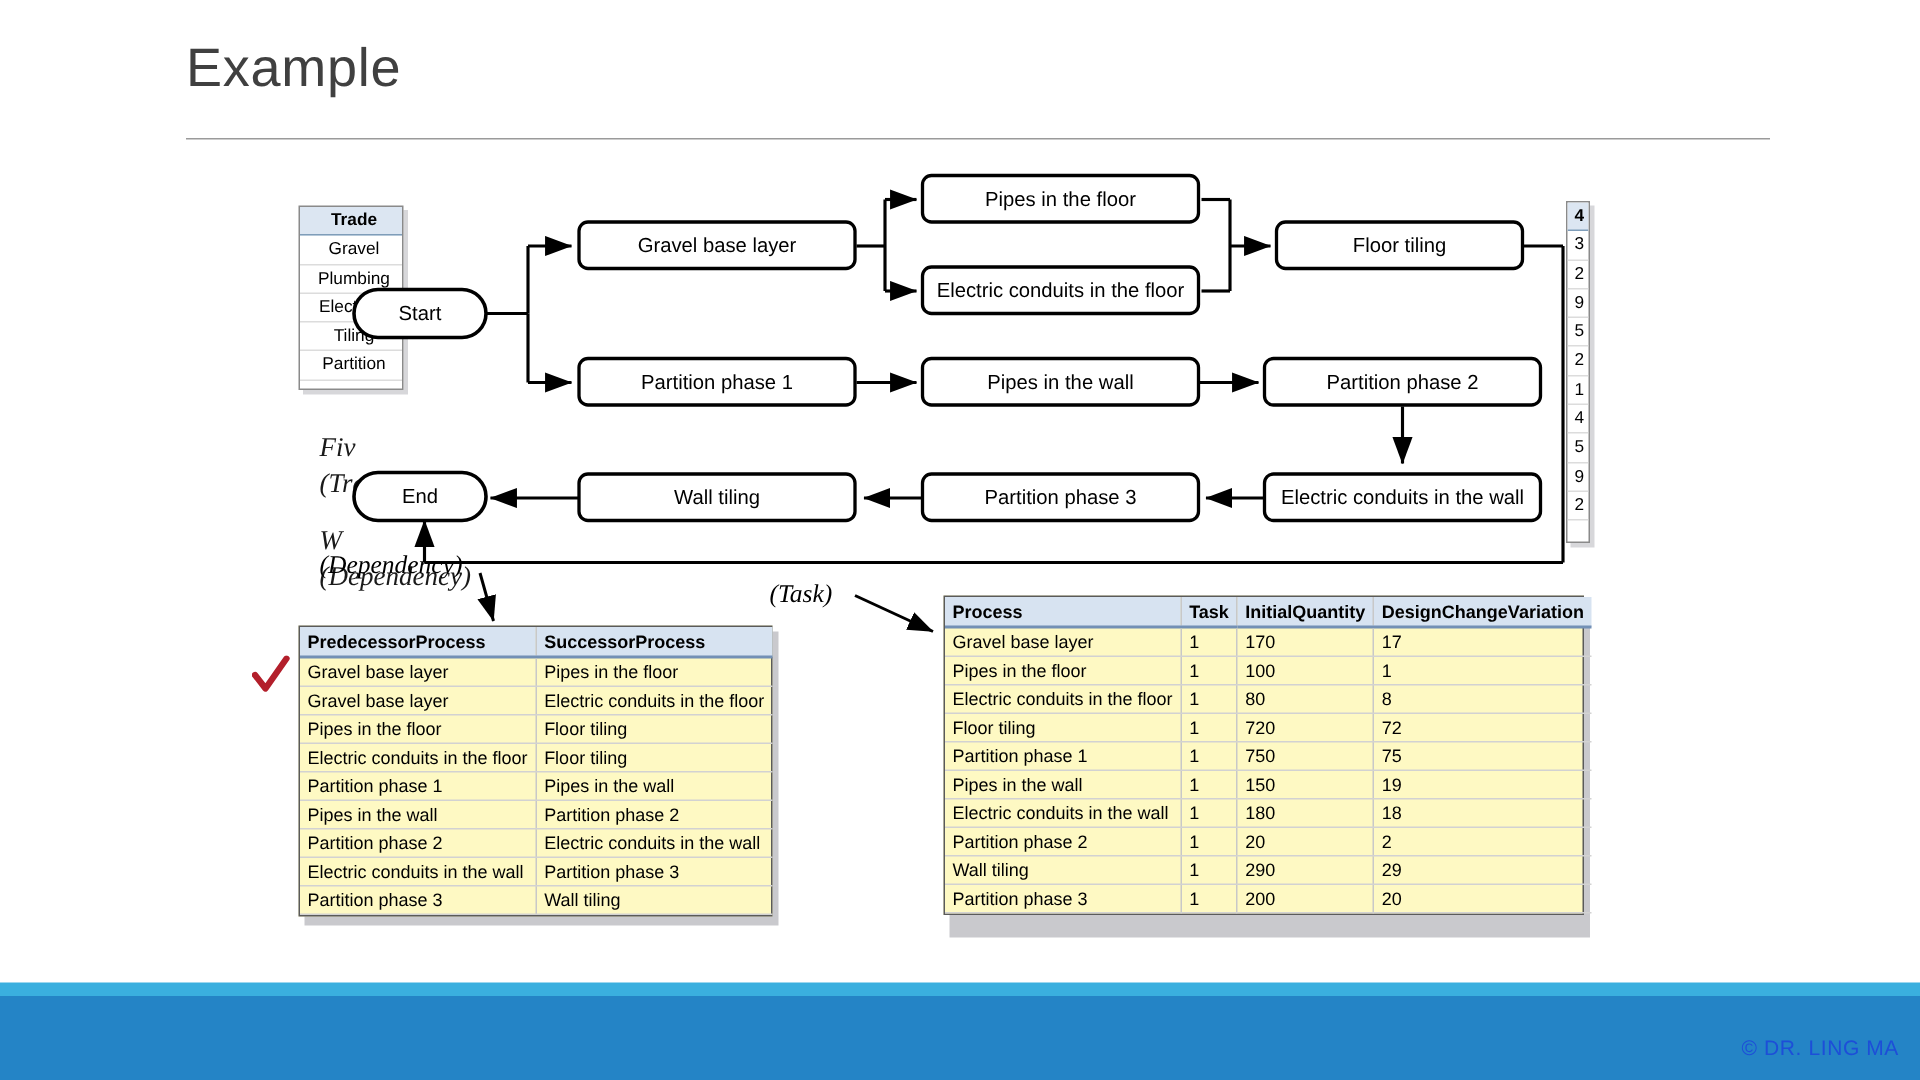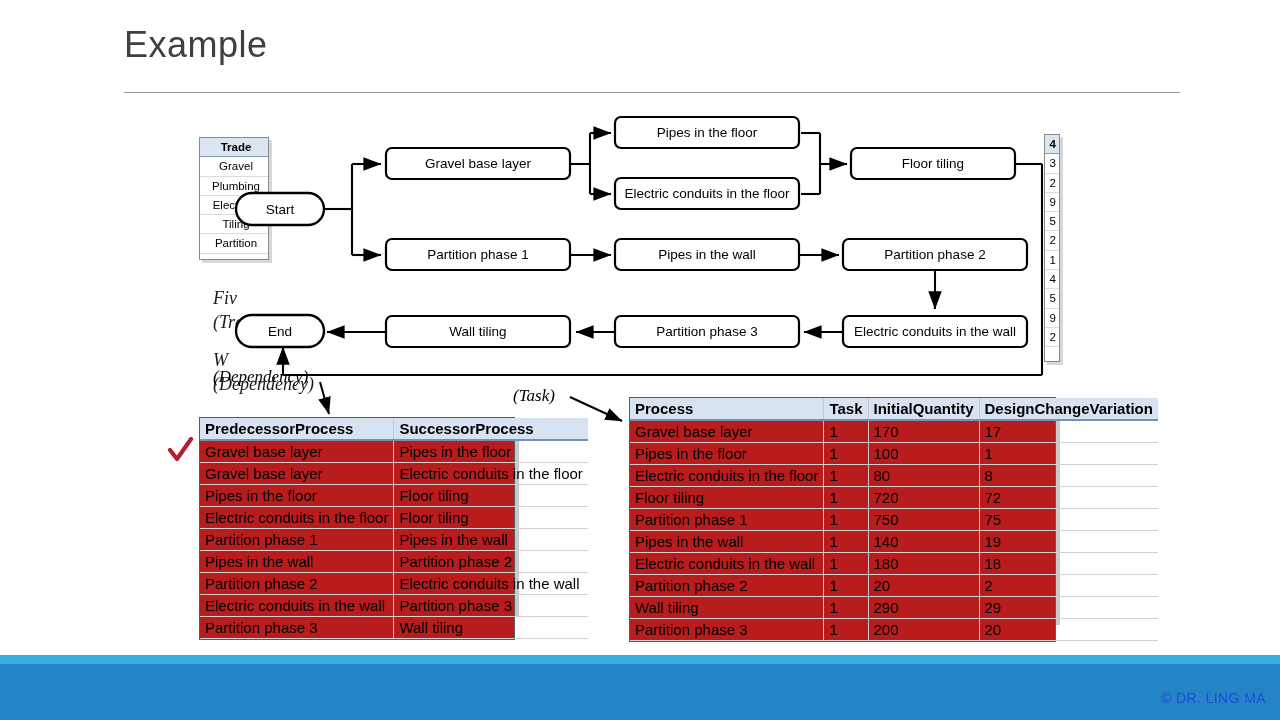--- a/index.html
+++ b/index.html
@@ -158,25 +158,25 @@
   
   #red-check {
     position: absolute;
     left: 168px; top: 437px;
     z-index: 7;
   }
 
   
   .sheet {
     position: absolute;
-    background: #b91c1c;
+    background: #fef9c3;
     border: 1px solid #5a5a5a;
     border-collapse: collapse;
     font-family: "Liberation Sans", sans-serif;
-    font-size: 15px;
+    font-size: 12px;
     color: #000;
     z-index: 5;
   }
   .sheet-shadow {
     position: absolute;
     background: rgba(120,120,130,0.40);
     z-index: 4;
   }
   .sheet table { border-collapse: collapse; width: 100%; }
   .sheet th, .sheet td {
@@ -425,21 +425,21 @@
         </tr>
         <tr>
           <td>Partition phase 1</td>
           <td class="num">1</td>
           <td class="num">750</td>
           <td class="num">75</td>
         </tr>
         <tr>
           <td>Pipes in the wall</td>
           <td class="num">1</td>
-          <td class="num">140</td>
+          <td class="num">150</td>
           <td class="num">19</td>
         </tr>
         <tr>
           <td>Electric conduits in the wall</td>
           <td class="num">1</td>
           <td class="num">180</td>
           <td class="num">18</td>
         </tr>
         <tr>
           <td>Partition phase 2</td>

